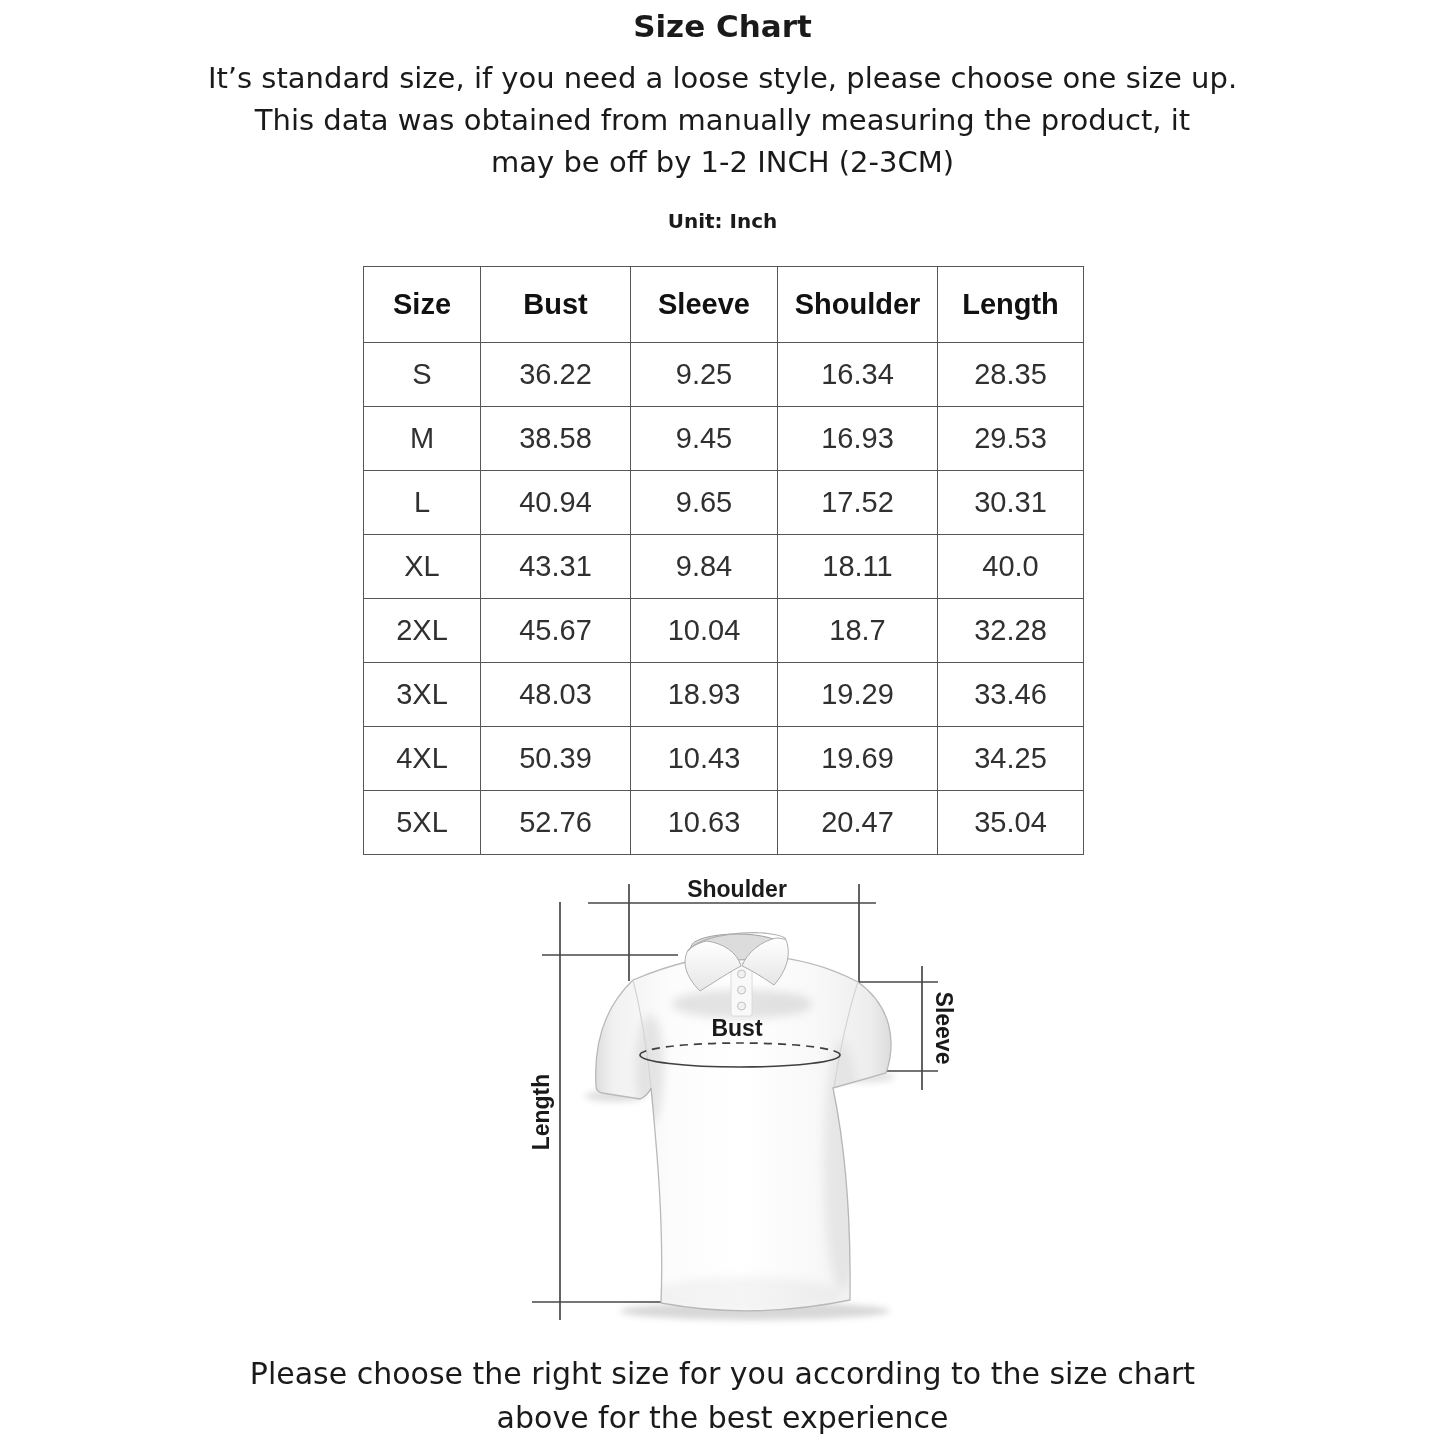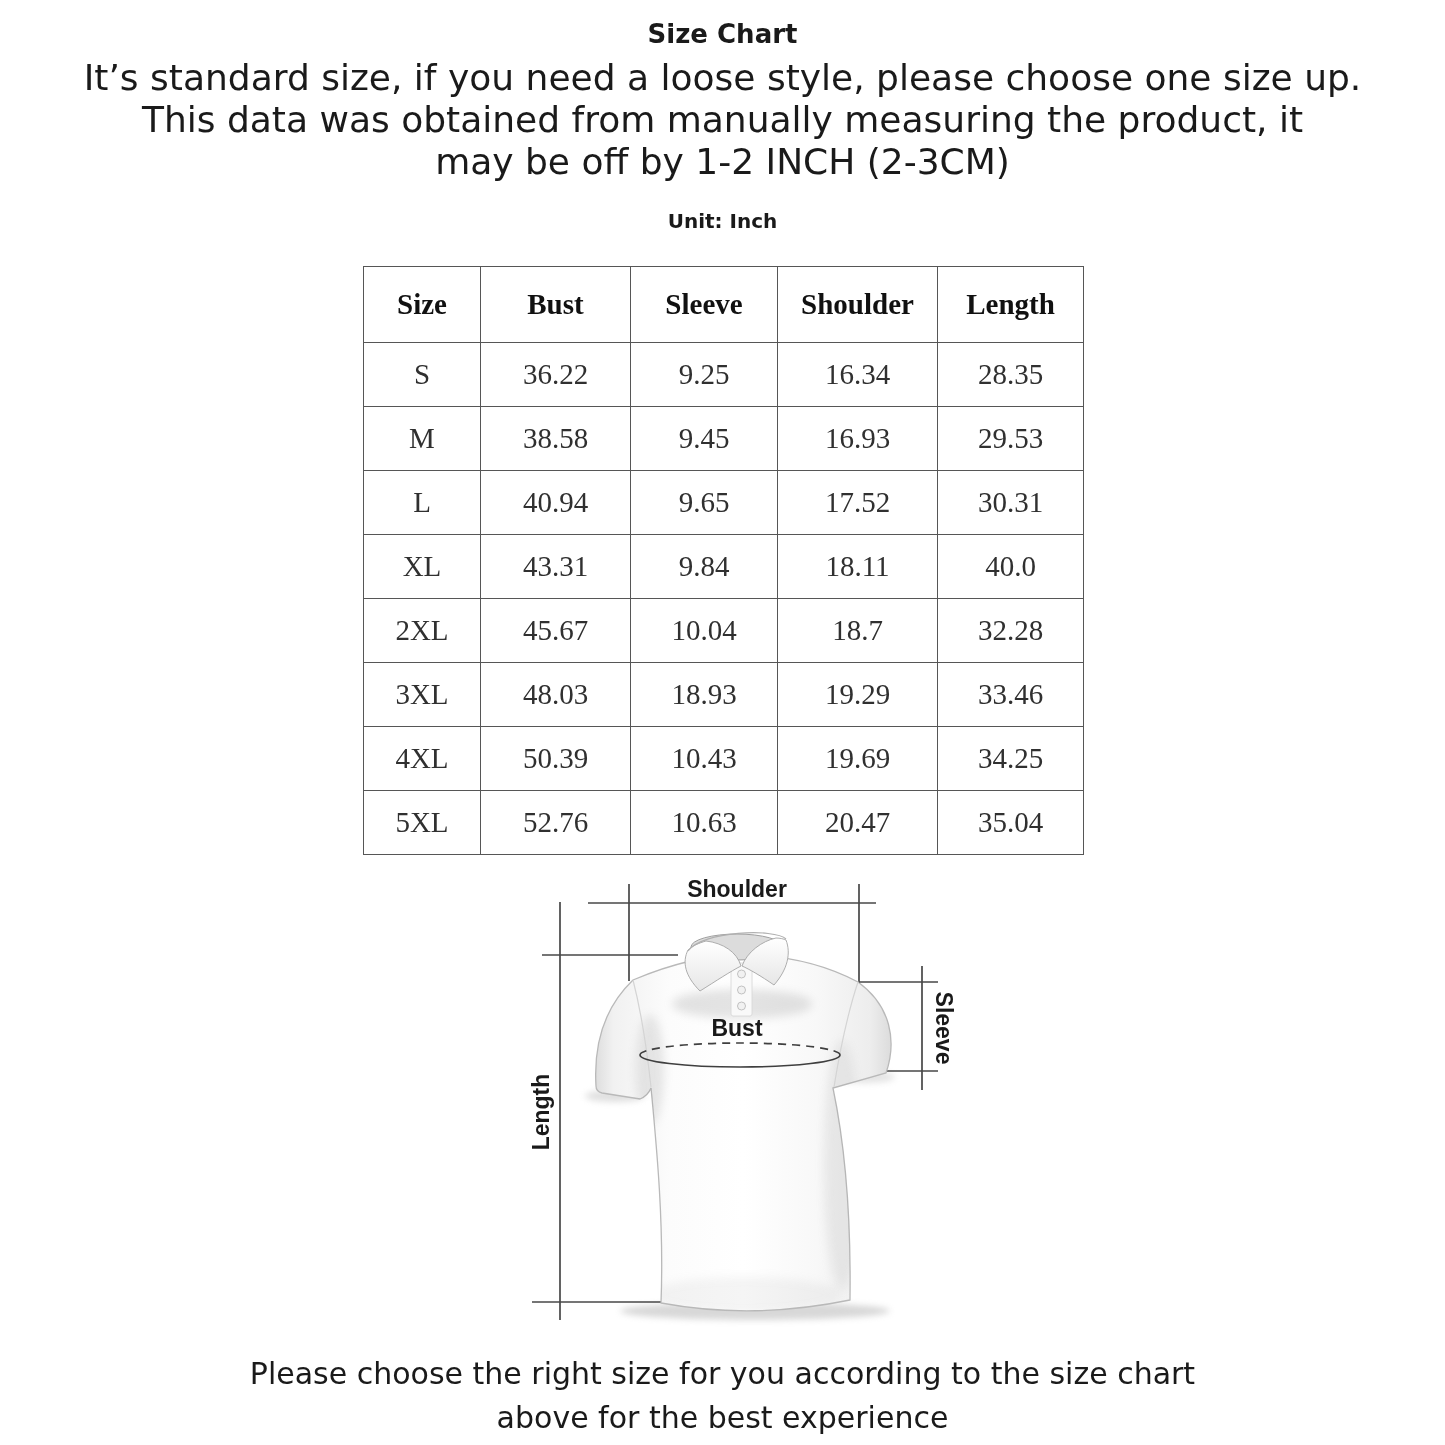--- a/index.html
+++ b/index.html
@@ -6,30 +6,30 @@
     --ink:#1a1a1a;
     --table-border:#565656;
     --table-text:#303030;
     --dim-line:#474747;
     --shirt-outline:#b9b9b9;
   }
   html,body{margin:0;padding:0;background:#ffffff;}
   .page{position:relative;width:1445px;height:1445px;background:#fff;overflow:hidden;
         font-family:"DejaVu Sans",sans-serif;color:var(--ink);}
   .title{position:absolute;left:0;right:0;top:8px;text-align:center;
-         font-size:26px;font-weight:700;line-height:36px;margin-top:8px;}
+         font-size:31px;font-weight:700;line-height:36px;}
   .intro{position:absolute;left:0;right:0;top:57px;text-align:center;
-         font-size:36px;font-weight:400;line-height:42px;white-space:nowrap;}
+         font-size:29px;font-weight:400;line-height:42px;white-space:nowrap;}
   .unit{position:absolute;left:0;right:0;top:203px;text-align:center;
         font-size:20px;font-weight:700;line-height:36px;}
   table.size-table{position:absolute;left:363px;top:266px;width:720px;
         border-collapse:collapse;table-layout:fixed;
         font-family:"Liberation Sans",sans-serif;}
   table.size-table th,table.size-table td{
-        border:1.5px solid var(--table-border);text-align:center;vertical-align:middle;padding:0;font-family:Liberation Serif, serif;}
+        border:1.5px solid var(--table-border);text-align:center;vertical-align:middle;padding:0;}
   table.size-table thead tr{height:76px;}
   table.size-table tbody tr{height:64px;}
   table.size-table th{font-size:29px;font-weight:700;color:#111;}
   table.size-table td{font-size:29px;font-weight:400;color:var(--table-text);}
   svg.diagram{position:absolute;left:520px;top:870px;width:460px;height:460px;}
   .mline{stroke:var(--dim-line);stroke-width:1.7;fill:none;}
   .mline-faint{stroke:#a3a3a3;stroke-width:1.4;fill:none;}
   .dlabel{font-family:"Liberation Sans",sans-serif;font-size:23px;font-weight:700;fill:var(--ink);}
   .bustline{stroke:#3f3f3f;stroke-width:1.7;fill:none;}
   .footer{position:absolute;left:0;right:0;top:1352px;text-align:center;

